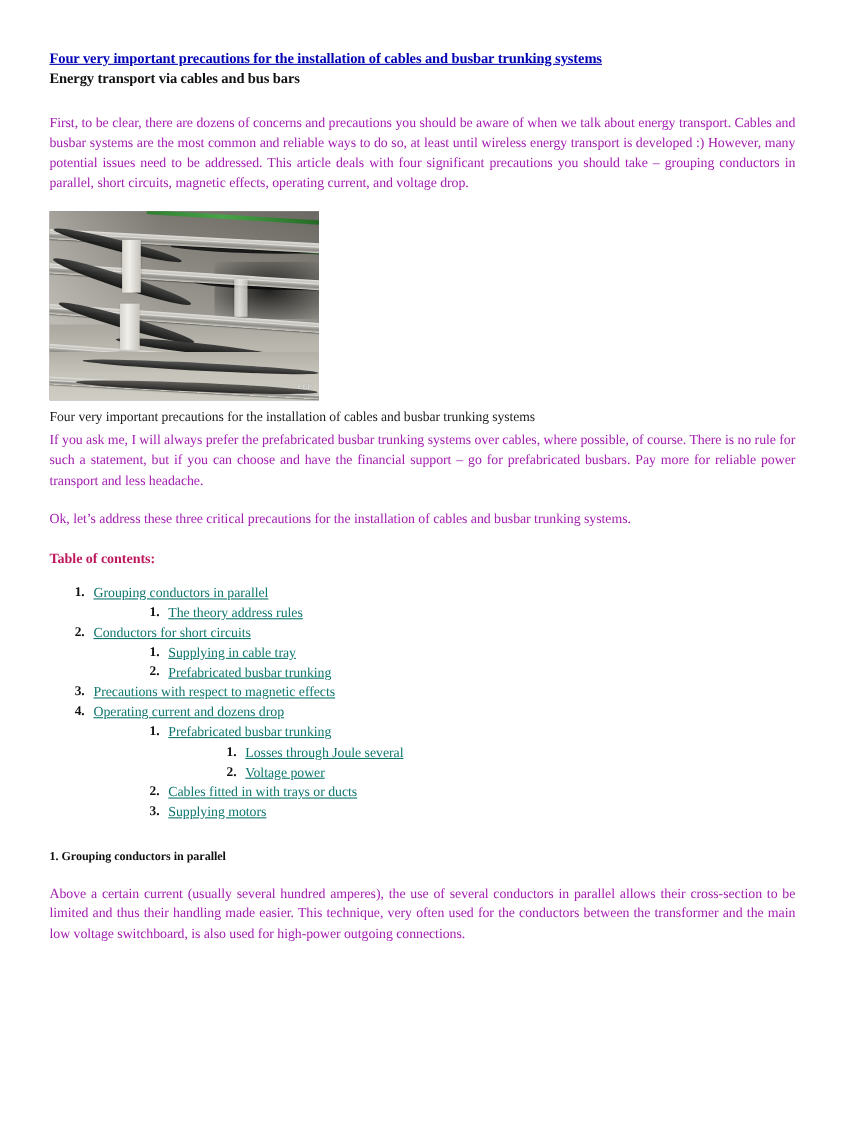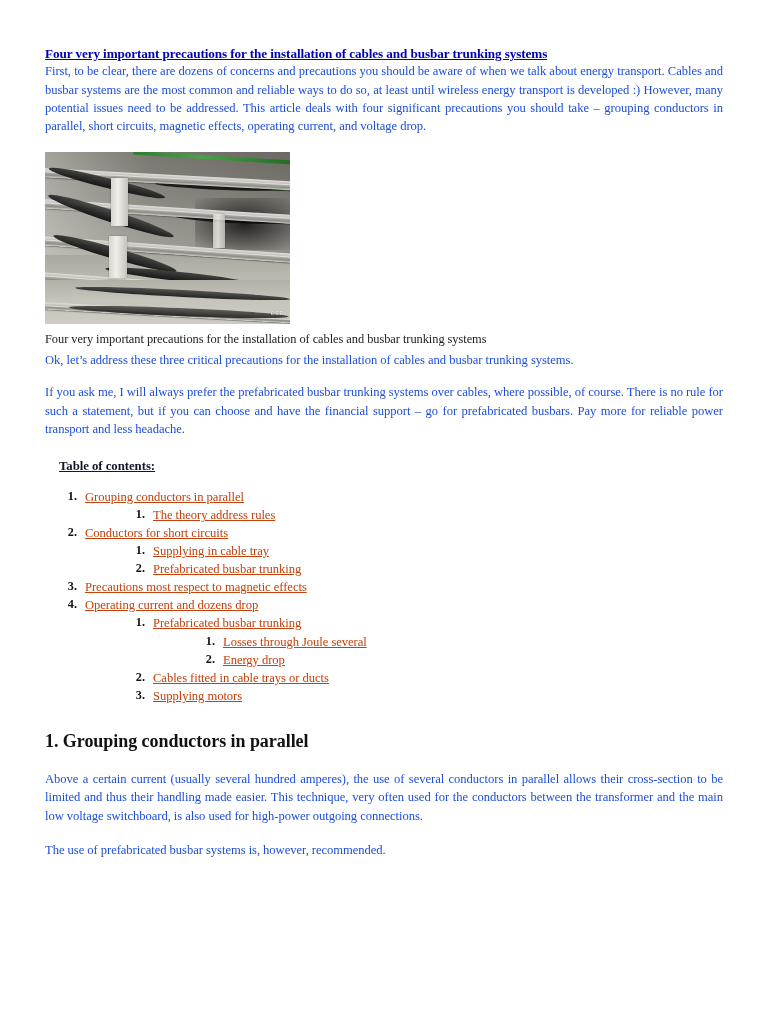--- a/index.html
+++ b/index.html
@@ -38,21 +38,21 @@
     color: #111111;
     margin: 0 0 23px 0;
     line-height: 1.3;
     letter-spacing: -0.1px;
   }
   p.body-text {
     font-size: 12.6px;
     line-height: 1.46;
     text-align: justify;
     margin: 0 0 16px 0;
-    color: #1d4ed8;
+    color: #a21caf;
     letter-spacing: -0.05px;
   }
   p.body-text.tight { margin-bottom: 14px; }
 
   
   .figure {
     margin: 7px 0 3px 0;
   }
   .photo {
     position: relative;
@@ -156,24 +156,23 @@
     color: #1b1b1b;
     margin: 7px 0 0 0;
     line-height: 1.4;
     letter-spacing: -0.05px;
   }
 
   
   .toc-heading {
     font-size: 12.8px;
     font-weight: bold;
-    color: #0f172a;
-    margin: 20px 0 14px 14px;
-    letter-spacing: -0.05px;
-    text-decoration: underline;
+    color: #be185d;
+    margin: 20px 0 14px 0;
+    letter-spacing: -0.05px;
   }
   ol.toc, ol.toc ol {
     list-style: none;
     margin: 0;
     padding: 0;
   }
   ol.toc { margin-left: 14px; }
   ol.toc li {
     position: relative;
     font-size: 12.6px;
@@ -183,42 +182,43 @@
   ol.toc li > .num {
     position: absolute;
     left: 0;
     width: 18px;
     text-align: right;
     font-weight: bold;
     color: #111111;
     font-size: 12.2px;
   }
   ol.toc li > a.toc-link {
-    color: #c2410c;
+    color: #0f766e;
     letter-spacing: -0.05px;
   }
   ol.toc ol { margin-left: 42px; }
   ol.toc ol ol { margin-left: 44px; }
 
   
   .section-heading {
-    font-size: 18px;
+    font-size: 11px;
     font-weight: bold;
     color: #111111;
     margin: 26px 0 18px 0;
     letter-spacing: -0.05px;
   }
 </style>
 </head>
 <body>
 
 <div class="page">
 
   <a class="doc-title" href="#">Four very important precautions for the installation of cables and busbar trunking systems</a>
 
+  <h2 class="subhead">Energy transport via cables and bus bars</h2>
 
   <p class="body-text">First, to be clear, there are dozens of concerns and precautions you should be aware of when we talk about energy transport. Cables and busbar systems are the most common and reliable ways to do so, at least until wireless energy transport is developed :) However, many potential issues need to be addressed. This article deals with four significant precautions you should take – grouping conductors in parallel, short circuits, magnetic effects, operating current, and voltage drop.</p>
 
   <div class="figure">
     <div class="photo">
       <div class="wall"></div>
       <div class="backwall"></div>
       <div class="dark-zone"></div>
       <div class="green-conduit"></div>
       <div class="green-conduit2"></div>
@@ -240,44 +240,43 @@
       <div class="floor"></div>
       <div class="tray t5"></div>
       <div class="cable cbundle-g"></div>
       <div class="cable cbundle-h"></div>
 
       <span class="watermark">EEP</span>
     </div>
     <div class="caption">Four very important precautions for the installation of cables and busbar trunking systems</div>
   </div>
 
+  <p class="body-text">If you ask me, I will always prefer the prefabricated busbar trunking systems over cables, where possible, of course. There is no rule for such a statement, but if you can choose and have the financial support – go for prefabricated busbars. Pay more for reliable power transport and less headache.</p>
+
   <p class="body-text tight">Ok, let’s address these three critical precautions for the installation of cables and busbar trunking systems.</p>
-
-  <p class="body-text">If you ask me, I will always prefer the prefabricated busbar trunking systems over cables, where possible, of course. There is no rule for such a statement, but if you can choose and have the financial support – go for prefabricated busbars. Pay more for reliable power transport and less headache.</p>
 
   <div class="toc-heading">Table of contents:</div>
 
   <ol class="toc" id="toc-root">
       <li><span class="num">1.</span><a class="toc-link" href="#">Grouping conductors in parallel</a><ol>
           <li><span class="num">1.</span><a class="toc-link" href="#">The theory address rules</a></li>
         </ol></li>
       <li><span class="num">2.</span><a class="toc-link" href="#">Conductors for short circuits</a><ol>
           <li><span class="num">1.</span><a class="toc-link" href="#">Supplying in cable tray</a></li>
           <li><span class="num">2.</span><a class="toc-link" href="#">Prefabricated busbar trunking</a></li>
         </ol></li>
-      <li><span class="num">3.</span><a class="toc-link" href="#">Precautions most respect to magnetic effects</a></li>
+      <li><span class="num">3.</span><a class="toc-link" href="#">Precautions with respect to magnetic effects</a></li>
       <li><span class="num">4.</span><a class="toc-link" href="#">Operating current and dozens drop</a><ol>
           <li><span class="num">1.</span><a class="toc-link" href="#">Prefabricated busbar trunking</a><ol>
               <li><span class="num">1.</span><a class="toc-link" href="#">Losses through Joule several</a></li>
-              <li><span class="num">2.</span><a class="toc-link" href="#">Energy drop</a></li>
+              <li><span class="num">2.</span><a class="toc-link" href="#">Voltage power</a></li>
             </ol></li>
-          <li><span class="num">2.</span><a class="toc-link" href="#">Cables fitted in cable trays or ducts</a></li>
+          <li><span class="num">2.</span><a class="toc-link" href="#">Cables fitted in with trays or ducts</a></li>
           <li><span class="num">3.</span><a class="toc-link" href="#">Supplying motors</a></li>
         </ol></li>
     </ol>
 
   <h3 class="section-heading">1. Grouping conductors in parallel</h3>
 
   <p class="body-text">Above a certain current (usually several hundred amperes), the use of several conductors in parallel allows their cross-section to be limited and thus their handling made easier. This technique, very often used for the conductors between the transformer and the main low voltage switchboard, is also used for high-power outgoing connections.</p>
 
-  <p class="body-text">The use of prefabricated busbar systems is, however, recommended.</p>
 
 </div>
 
 </body></html>

